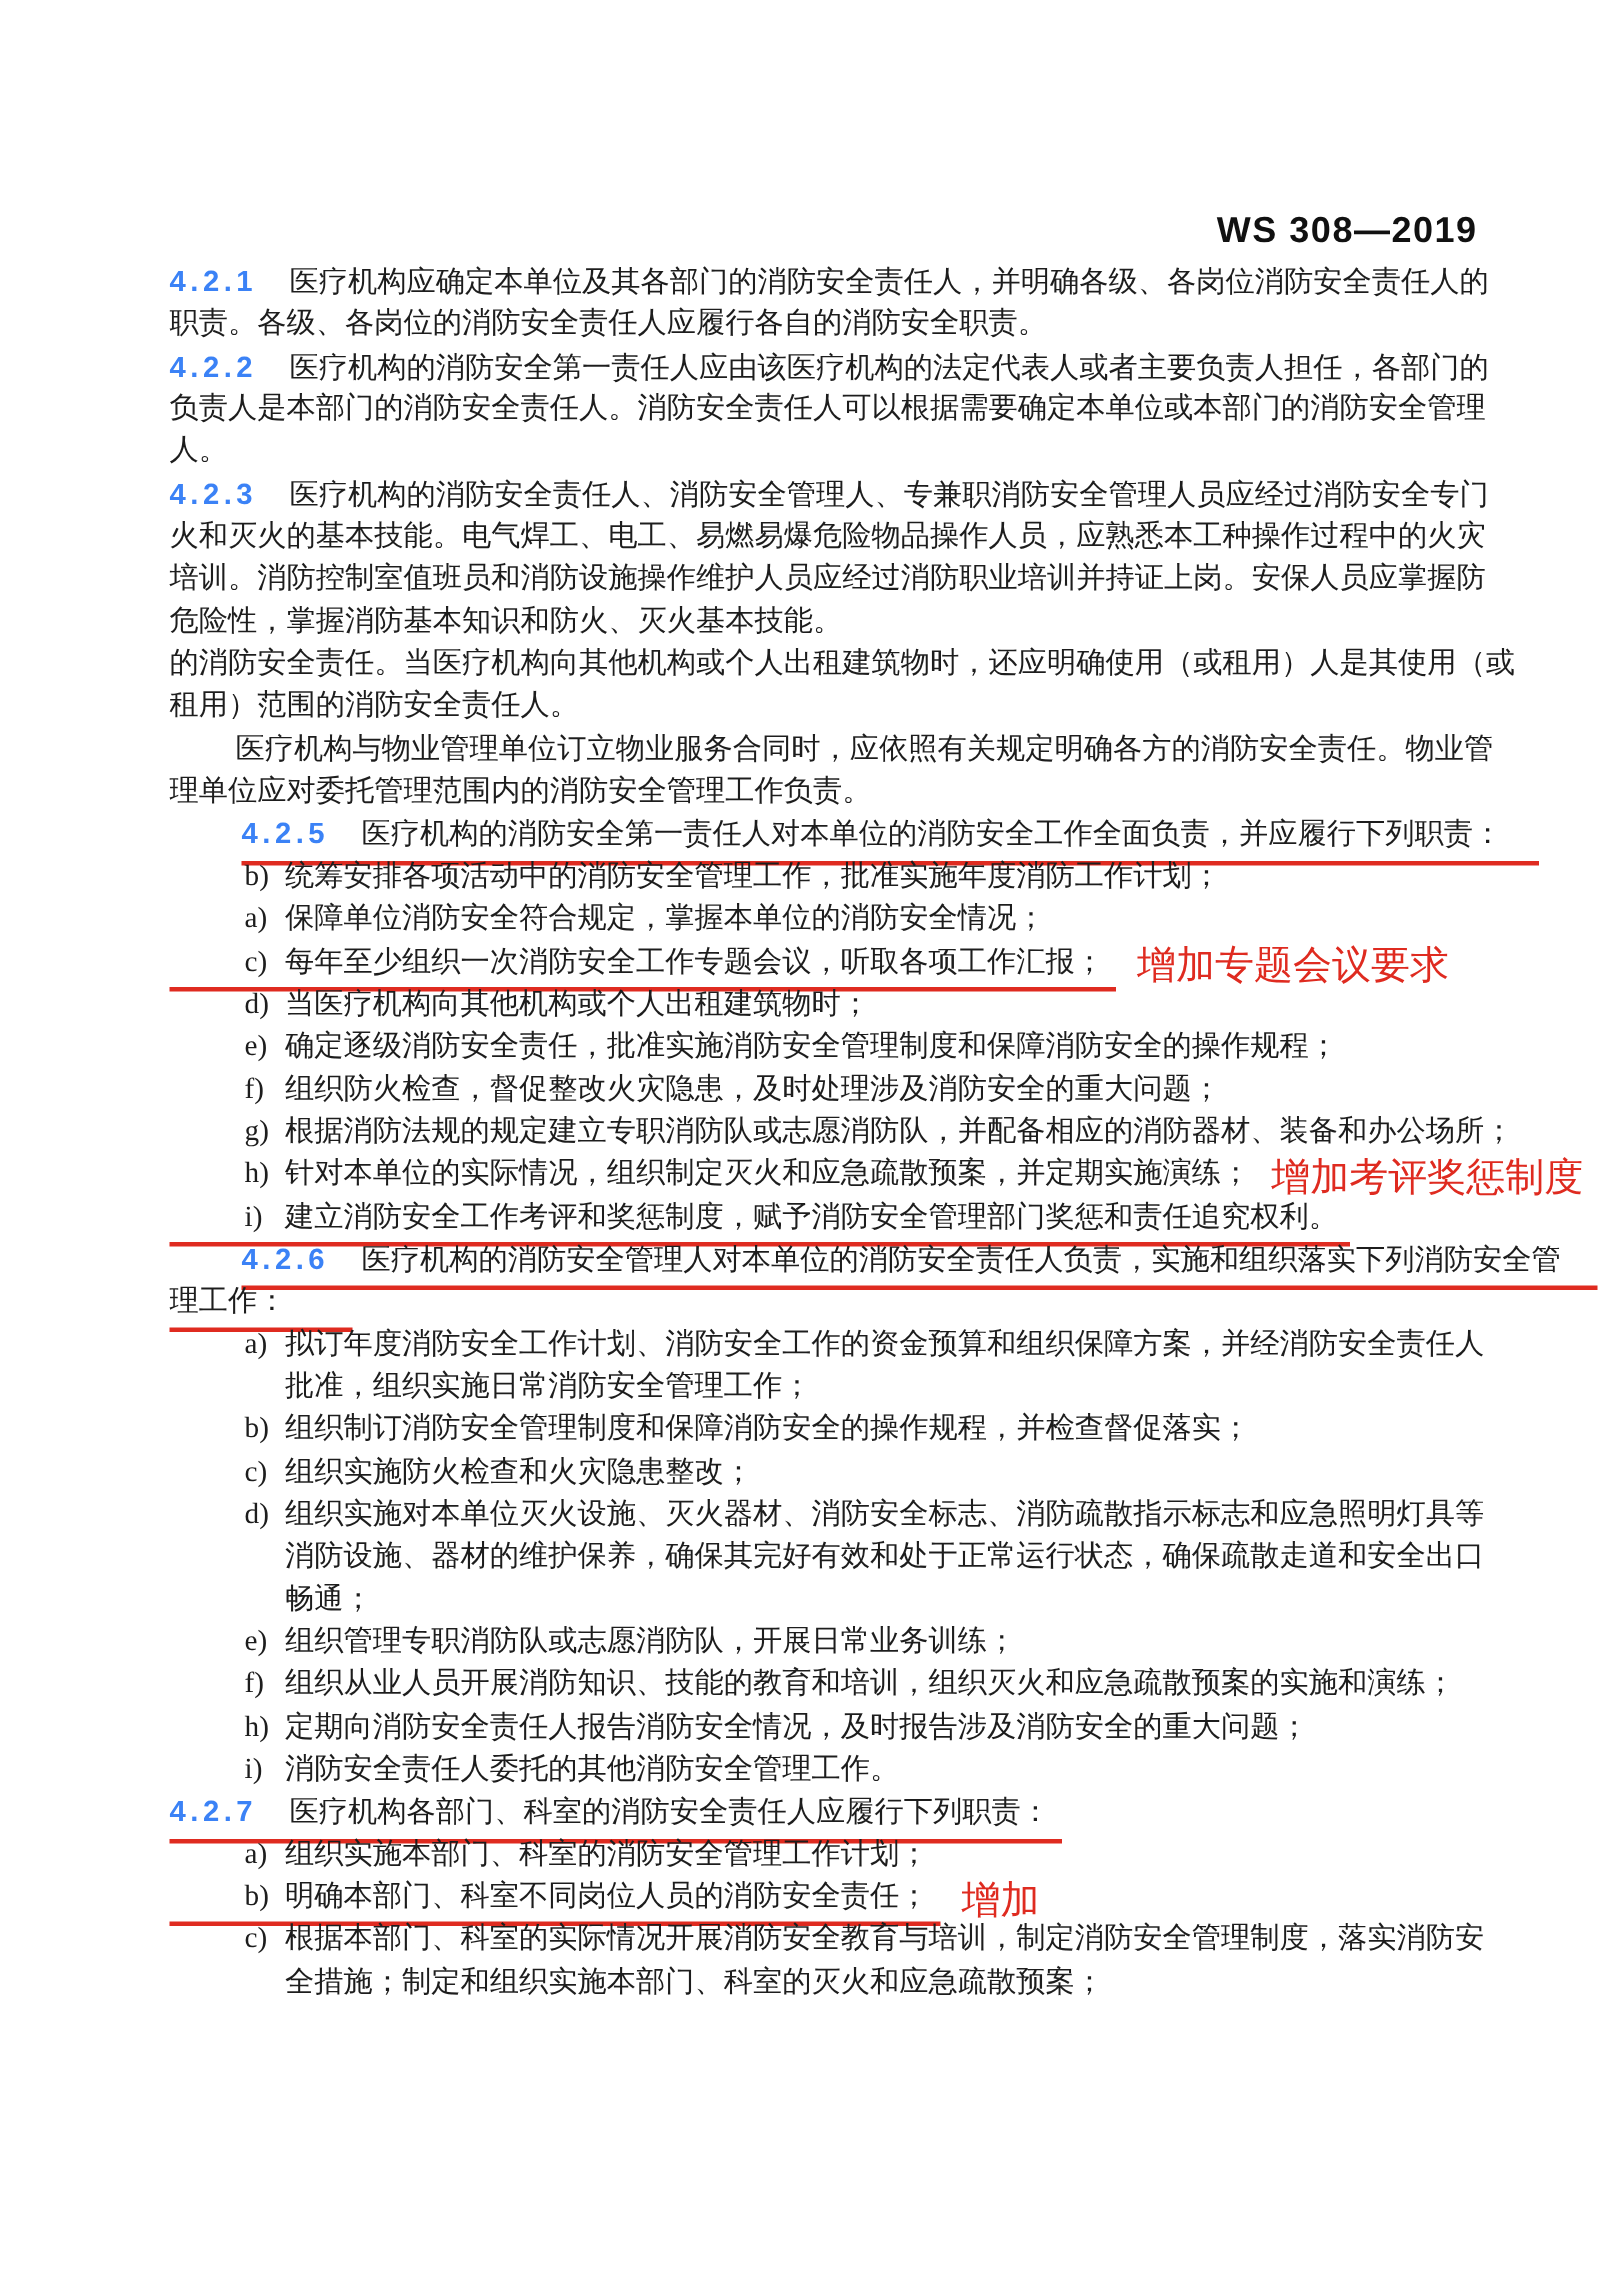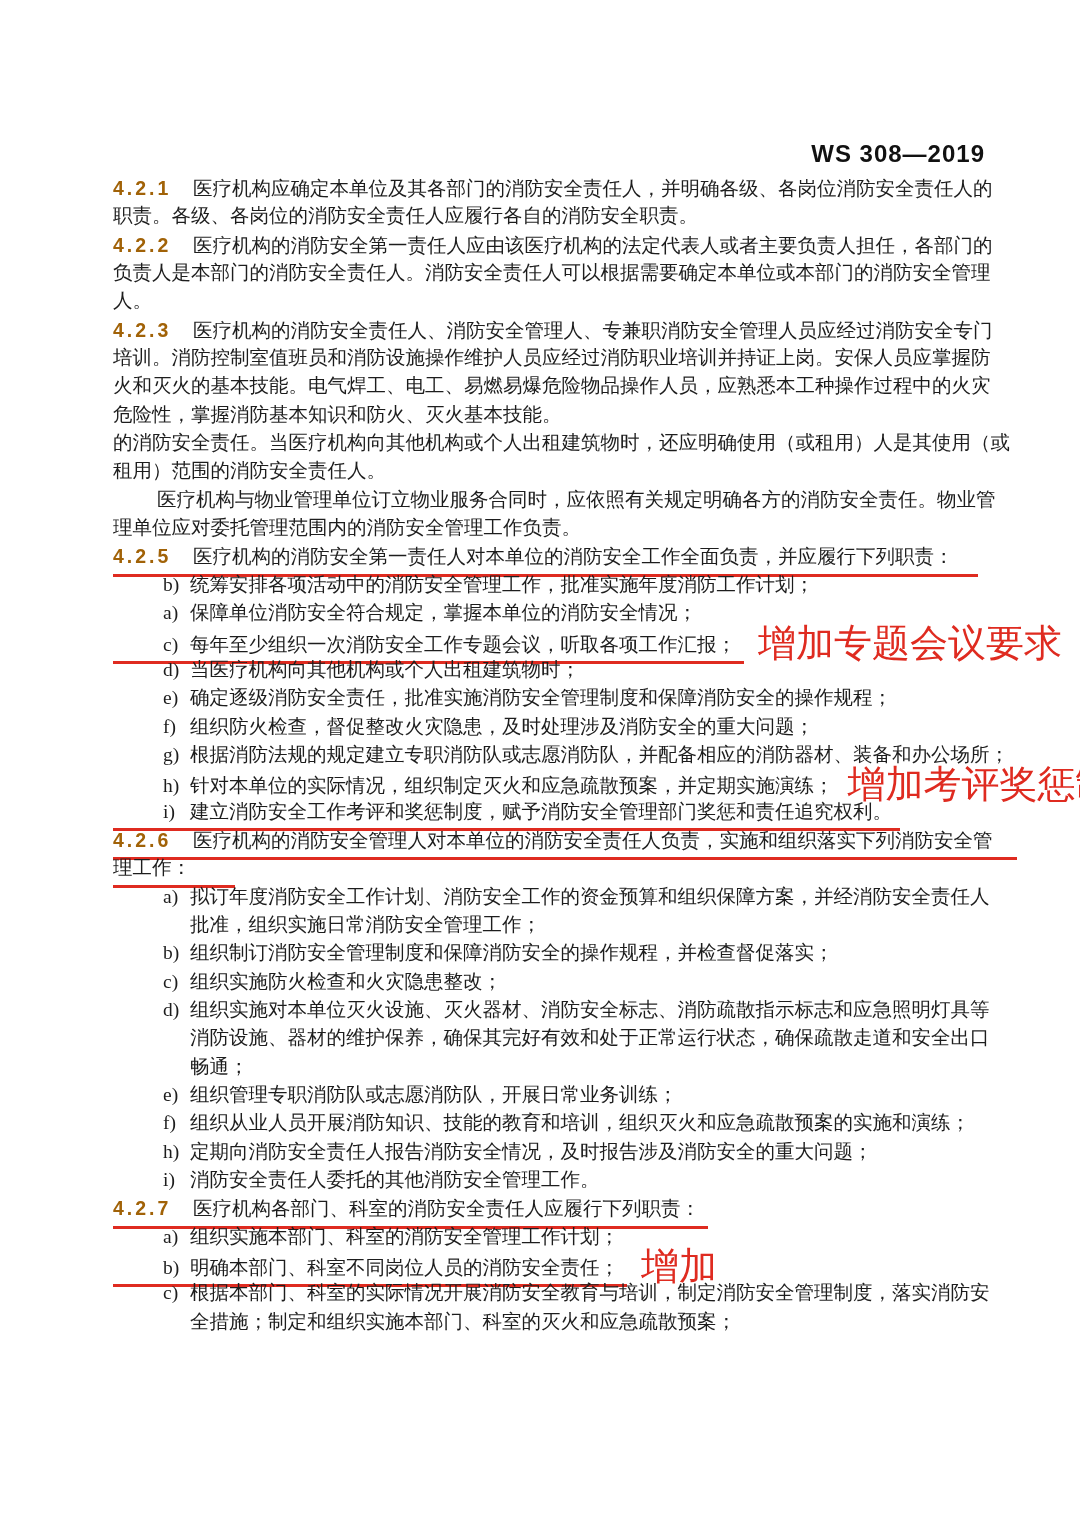--- a/index.html
+++ b/index.html
@@ -21,33 +21,33 @@
     letter-spacing:1px;color:#111;
   }
   .body{position:absolute;left:113px;top:174px;width:950px;}
   .line{
     height:28.35px;line-height:28.35px;white-space:nowrap;
     font-size:19.5px;color:var(--text);
   }
   .line .num{
     display:inline-block;width:80px;
     font-family:"Liberation Sans",sans-serif;font-weight:600;font-size:19.5px;
-    letter-spacing:3px;color:#a16207;
+    letter-spacing:3px;color:#3b82f6;
   }
   .line .marker{display:inline-block;width:27px;margin-left:50px;}
   .line.para{text-indent:44px;}
   .line.itemcont{padding-left:77px;}
   .u{
     display:inline-block;border-bottom:3px solid var(--red);
     padding-bottom:2px;padding-right:8px;
   }
-  .u.pad{padding-right:24px;}
+  .u.pad{padding-right:24px;margin-left:48px;}
   .u.padwide{padding-right:44px;}
   .ann{
-    display:inline-block;color:var(--red);font-size:38px;line-height:30px;
+    display:inline-block;color:var(--red);font-size:26px;line-height:30px;
     margin-left:14px;vertical-align:-5px;font-weight:500;
     font-family:"Liberation Serif",serif;
     text-align:right;
   }
   .pagenum{
     position:absolute;left:948px;top:1424px;font-size:22px;color:#222;
     font-family:"Liberation Serif",serif;
   }
   .watermark{
     position:absolute;left:832px;top:1460px;display:flex;align-items:center;
@@ -77,22 +77,22 @@
 
   <div class="header">WS 308—2019</div>
 
   <div class="body">
       <div class="line section"><span class="num">4.2.1</span><span class="txt">医疗机构应确定本单位及其各部门的消防安全责任人，并明确各级、各岗位消防安全责任人的</span></div>
       <div class="line cont"><span class="txt">职责。各级、各岗位的消防安全责任人应履行各自的消防安全职责。</span></div>
       <div class="line section"><span class="num">4.2.2</span><span class="txt">医疗机构的消防安全第一责任人应由该医疗机构的法定代表人或者主要负责人担任，各部门的</span></div>
       <div class="line cont"><span class="txt">负责人是本部门的消防安全责任人。消防安全责任人可以根据需要确定本单位或本部门的消防安全管理</span></div>
       <div class="line cont"><span class="txt">人。</span></div>
       <div class="line section"><span class="num">4.2.3</span><span class="txt">医疗机构的消防安全责任人、消防安全管理人、专兼职消防安全管理人员应经过消防安全专门</span></div>
+      <div class="line cont"><span class="txt">火和灭火的基本技能。电气焊工、电工、易燃易爆危险物品操作人员，应熟悉本工种操作过程中的火灾</span></div>
       <div class="line cont"><span class="txt">培训。消防控制室值班员和消防设施操作维护人员应经过消防职业培训并持证上岗。安保人员应掌握防</span></div>
-      <div class="line cont"><span class="txt">火和灭火的基本技能。电气焊工、电工、易燃易爆危险物品操作人员，应熟悉本工种操作过程中的火灾</span></div>
       <div class="line cont"><span class="txt">危险性，掌握消防基本知识和防火、灭火基本技能。</span></div>
       <div class="line cont"><span class="txt">的消防安全责任。当医疗机构向其他机构或个人出租建筑物时，还应明确使用（或租用）人是其使用（或</span></div>
       <div class="line cont"><span class="txt">租用）范围的消防安全责任人。</span></div>
       <div class="line para"><span class="txt">医疗机构与物业管理单位订立物业服务合同时，应依照有关规定明确各方的消防安全责任。物业管</span></div>
       <div class="line cont"><span class="txt">理单位应对委托管理范围内的消防安全管理工作负责。</span></div>
       <div class="line section"><span class="u pad"><span class="num">4.2.5</span><span class="txt">医疗机构的消防安全第一责任人对本单位的消防安全工作全面负责，并应履行下列职责：</span></span></div>
       <div class="line item"><span class="marker">b)</span><span class="txt">统筹安排各项活动中的消防安全管理工作，批准实施年度消防工作计划；</span></div>
       <div class="line item"><span class="marker">a)</span><span class="txt">保障单位消防安全符合规定，掌握本单位的消防安全情况；</span></div>
       <div class="line item"><span class="u"><span class="marker">c)</span><span class="txt">每年至少组织一次消防安全工作专题会议，听取各项工作汇报；</span></span><span class="ann">增加专题会议要求</span></div>
       <div class="line item"><span class="marker">d)</span><span class="txt">当医疗机构向其他机构或个人出租建筑物时；</span></div>

